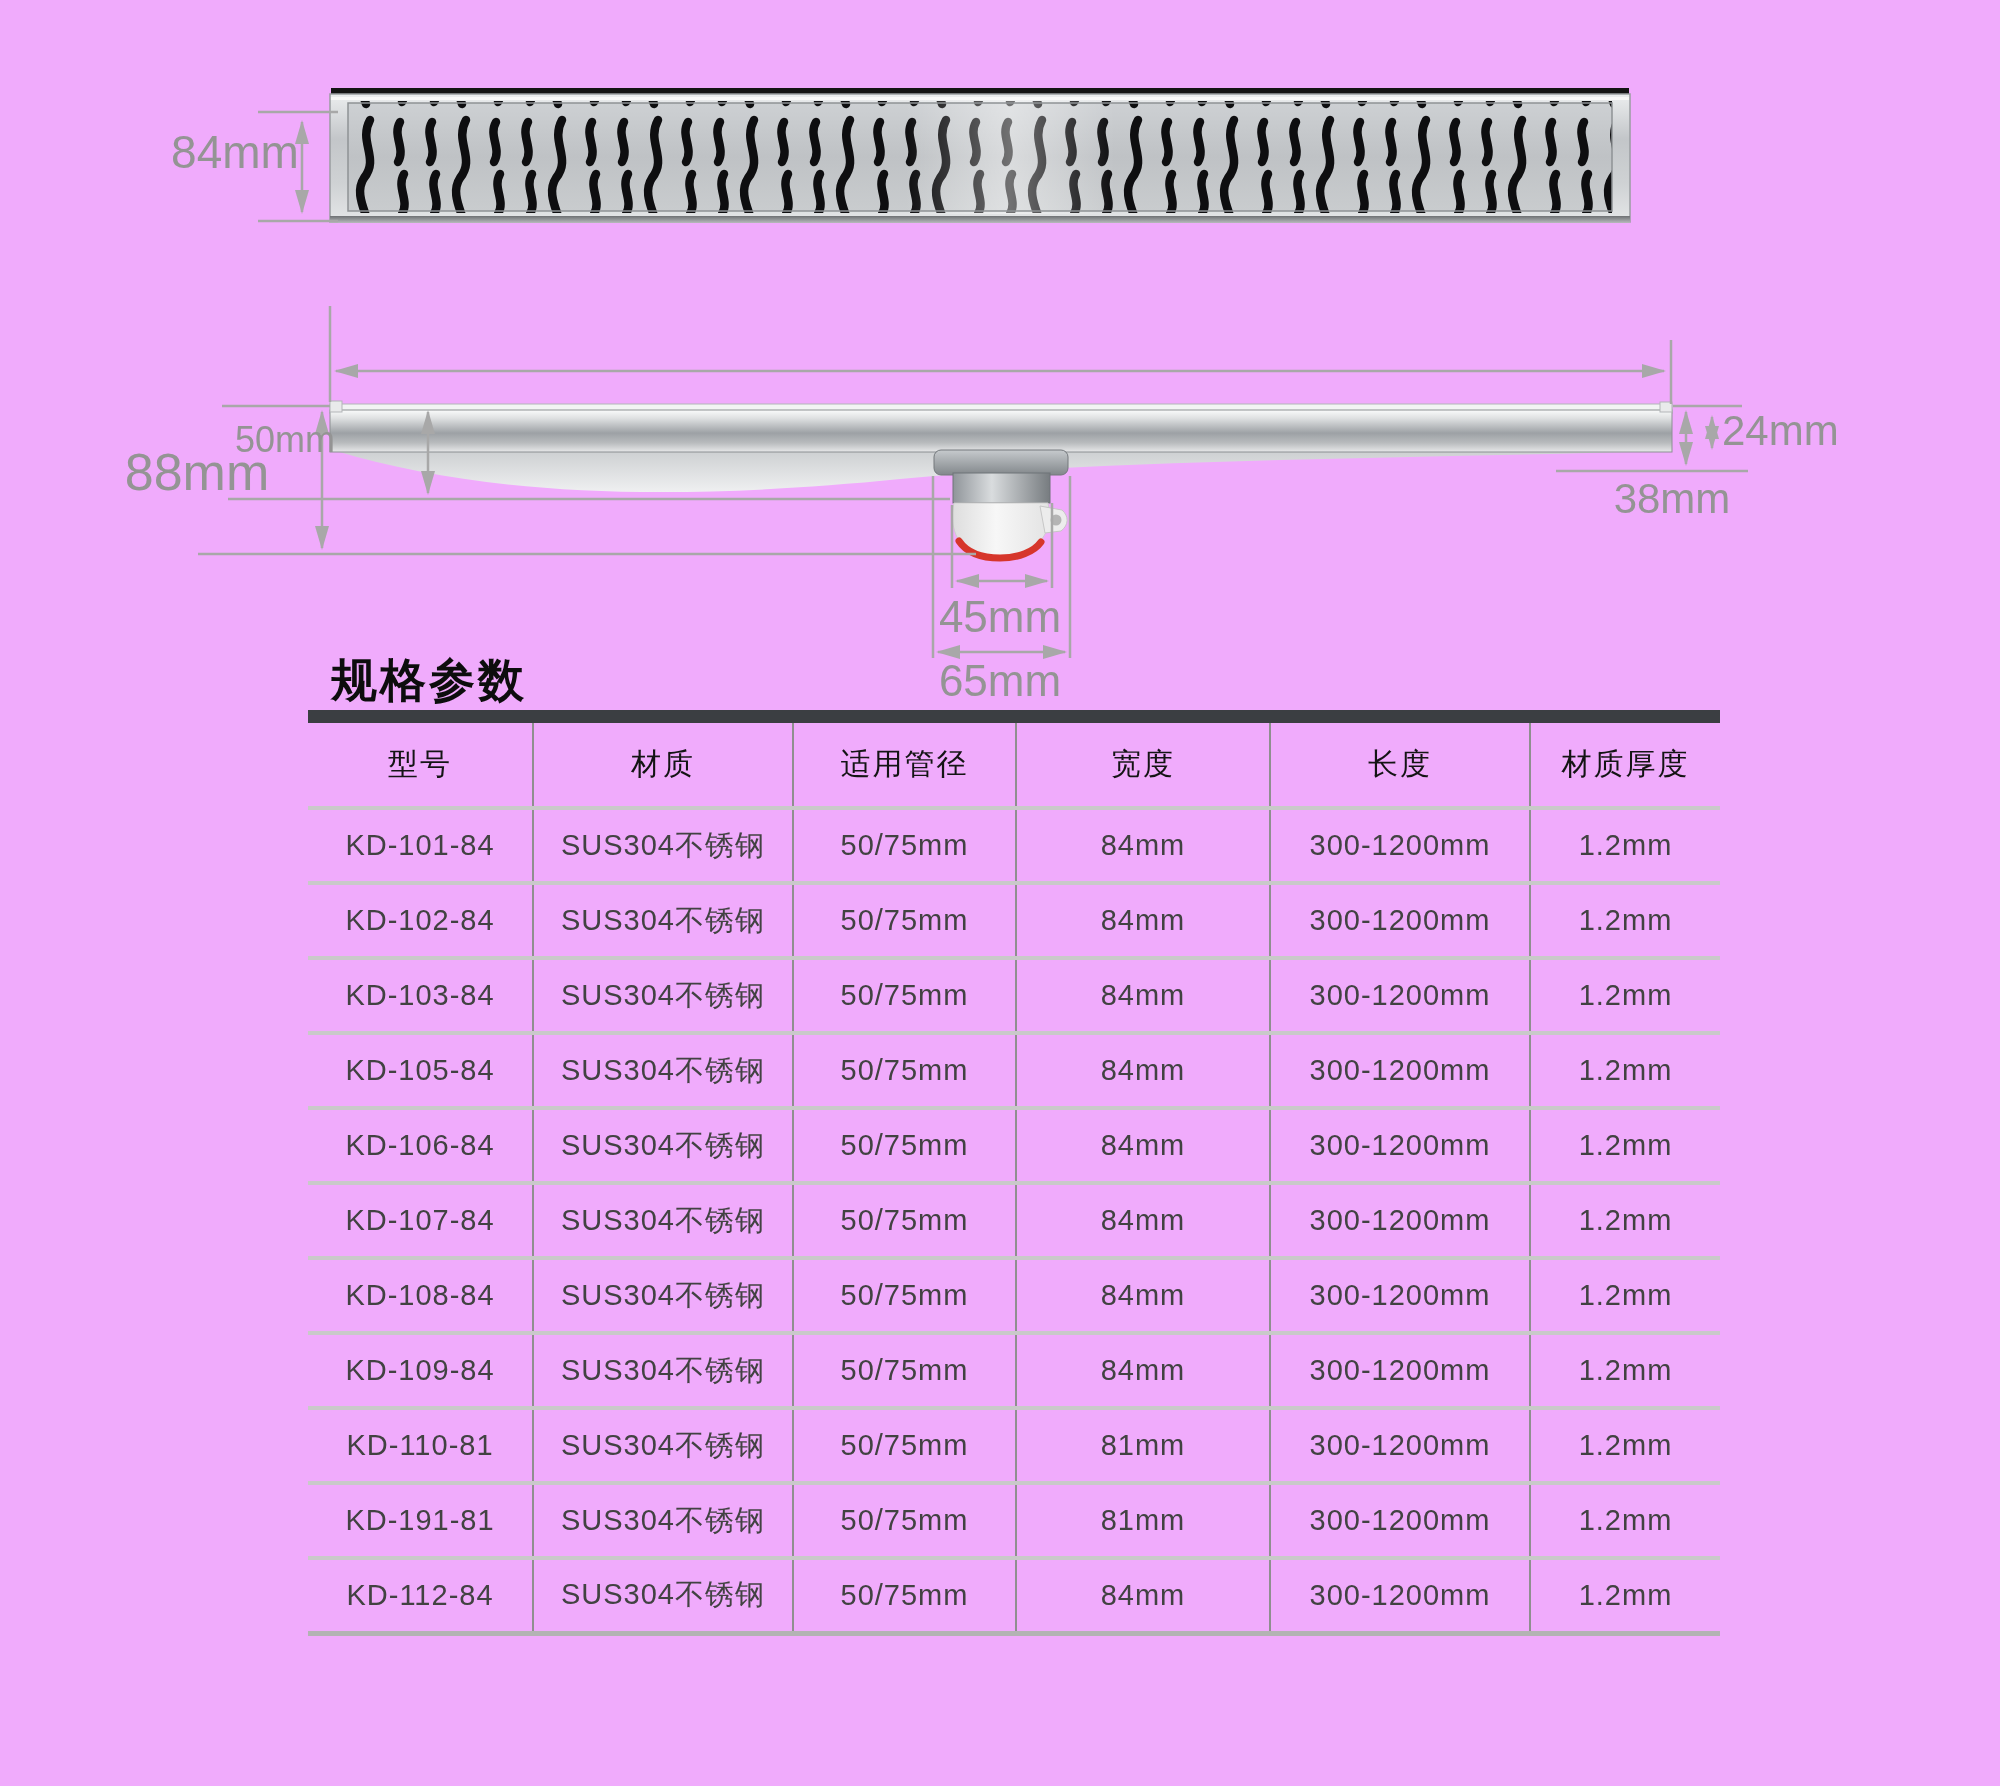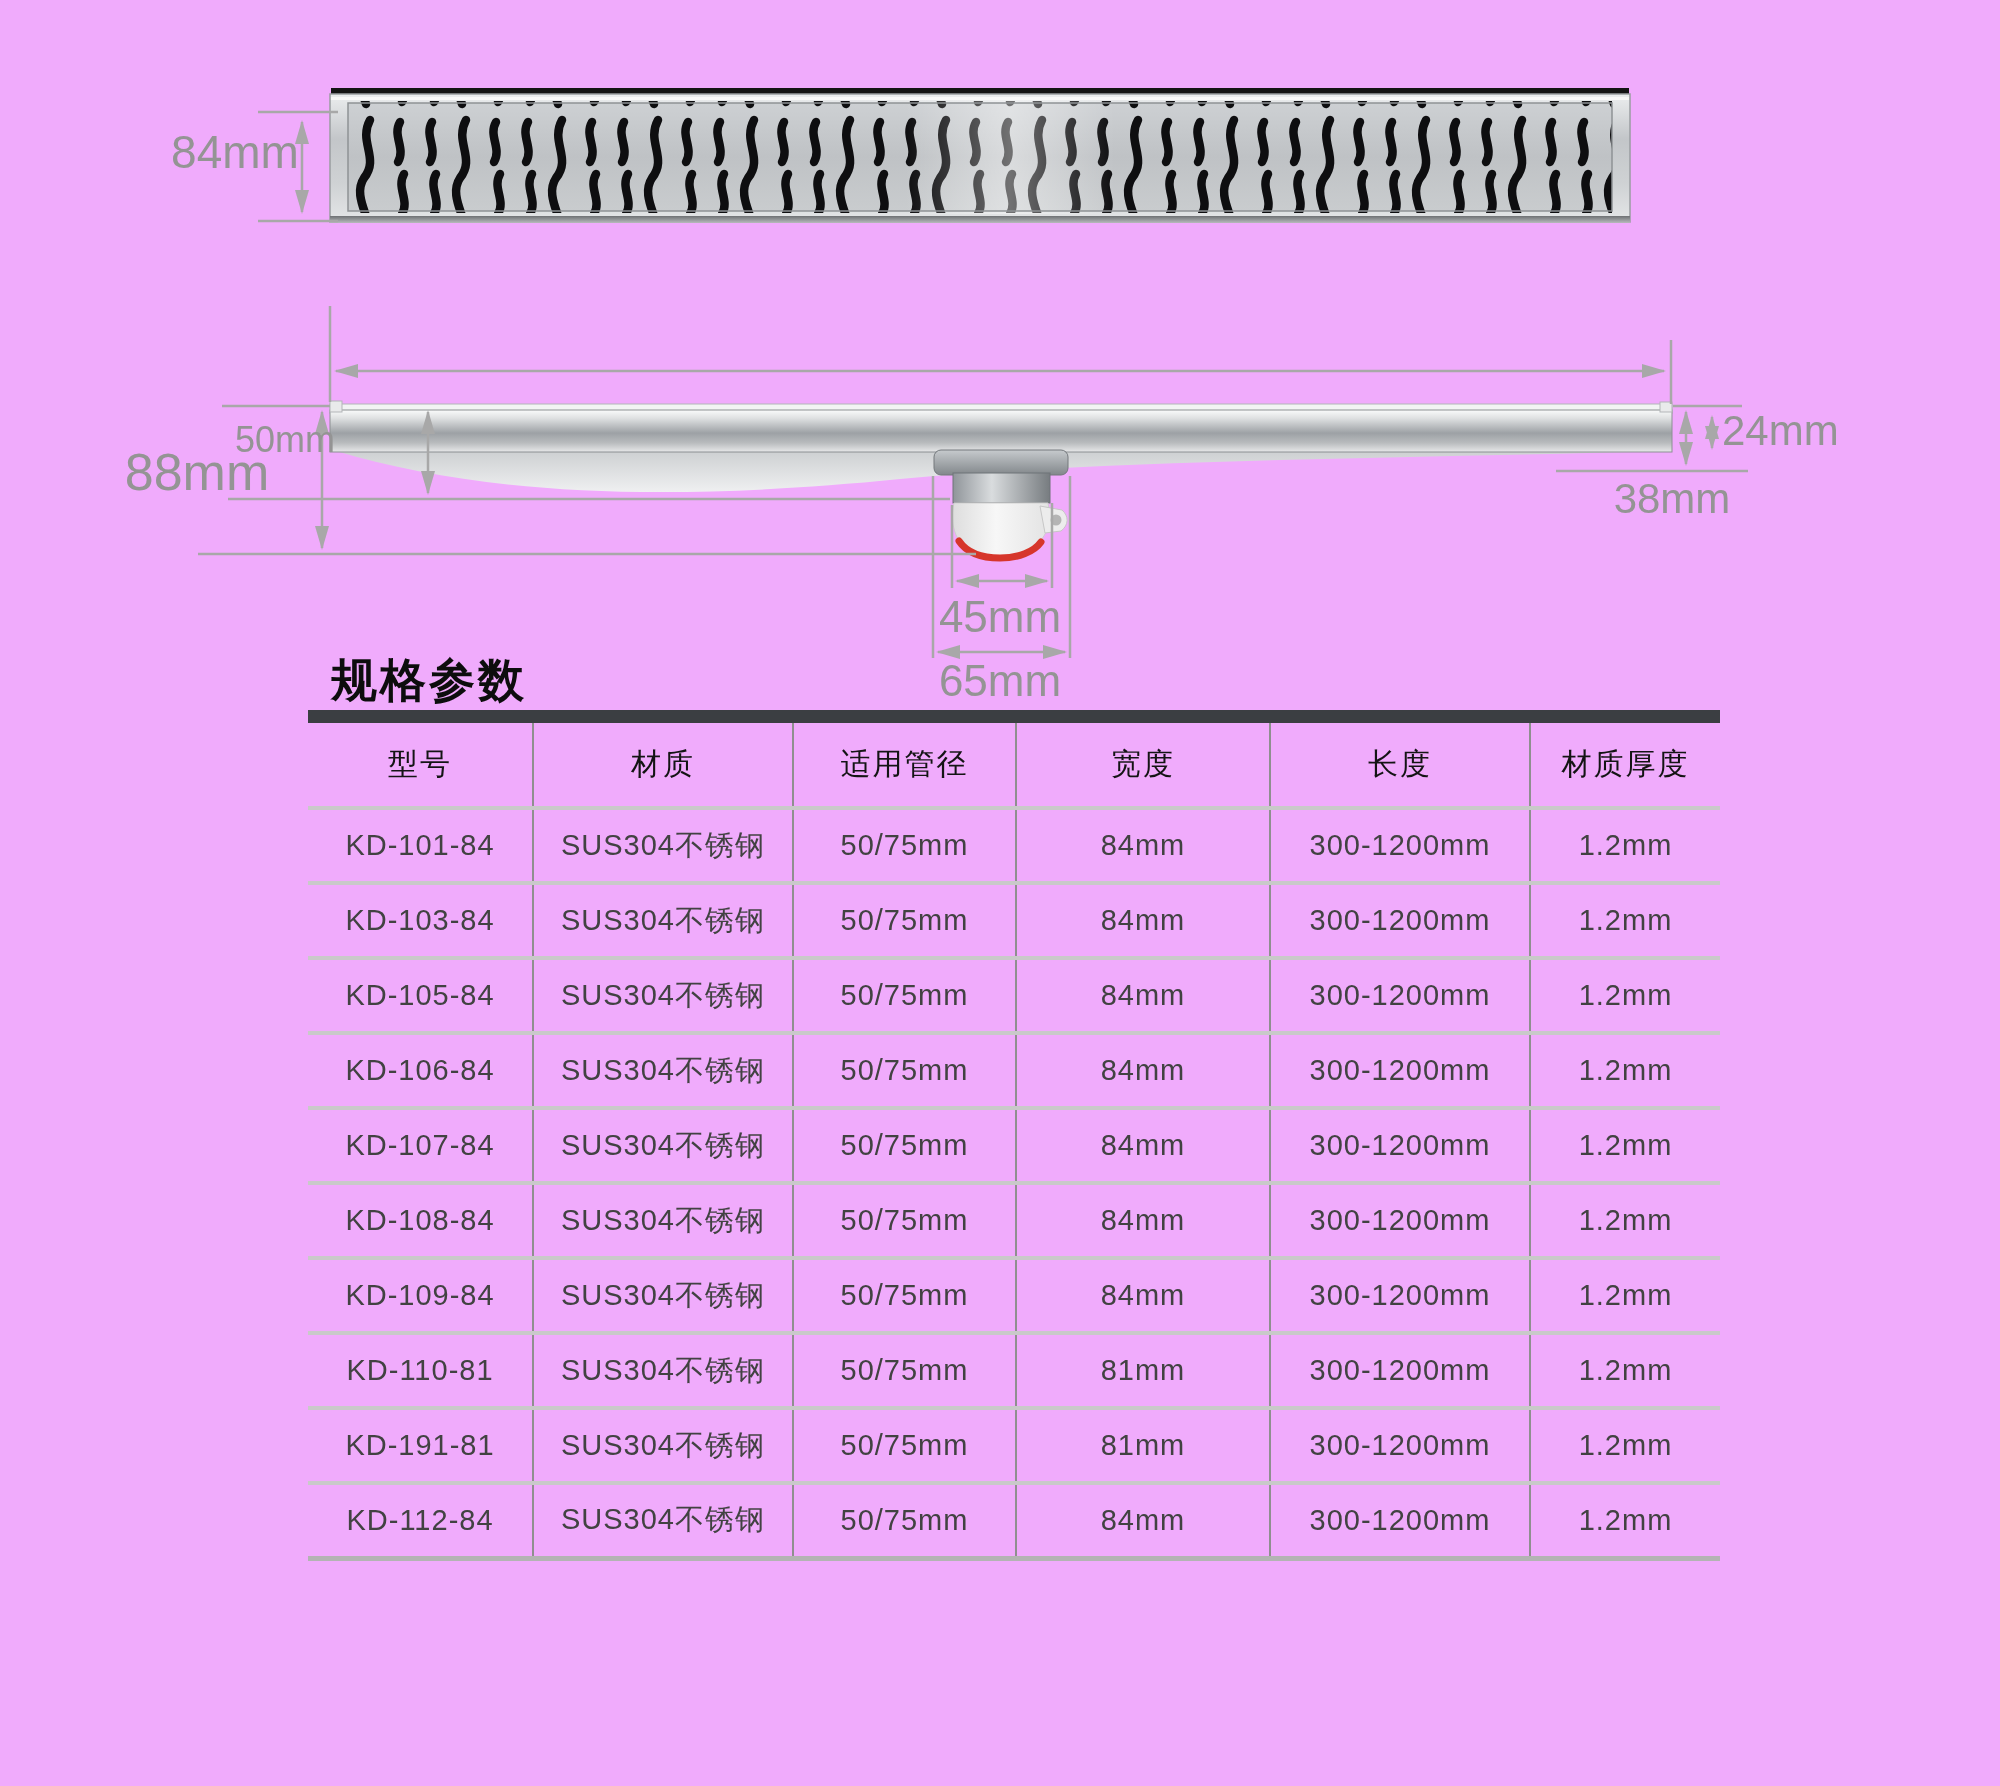--- a/index.html
+++ b/index.html
@@ -190,20 +190,28 @@
       <tbody>
           <tr>
             <td>KD-101-84</td>
             <td>SUS304不锈钢</td>
             <td>50/75mm</td>
             <td>84mm</td>
             <td>300-1200mm</td>
             <td>1.2mm</td>
           </tr>
           <tr>
+            <td>KD-102-84</td>
+            <td>SUS304不锈钢</td>
+            <td>50/75mm</td>
+            <td>84mm</td>
+            <td>300-1200mm</td>
+            <td>1.2mm</td>
+          </tr>
+          <tr>
             <td>KD-103-84</td>
             <td>SUS304不锈钢</td>
             <td>50/75mm</td>
             <td>84mm</td>
             <td>300-1200mm</td>
             <td>1.2mm</td>
           </tr>
           <tr>
             <td>KD-105-84</td>
             <td>SUS304不锈钢</td>

